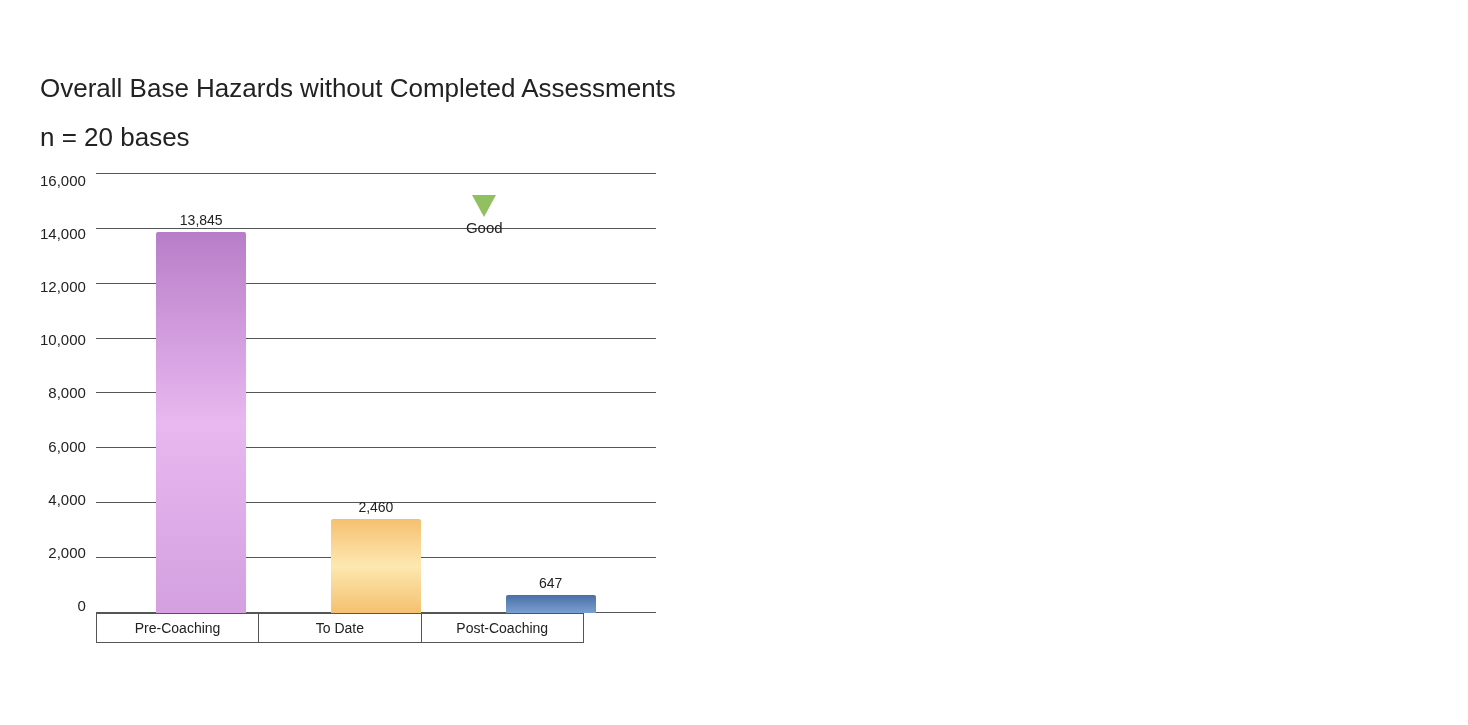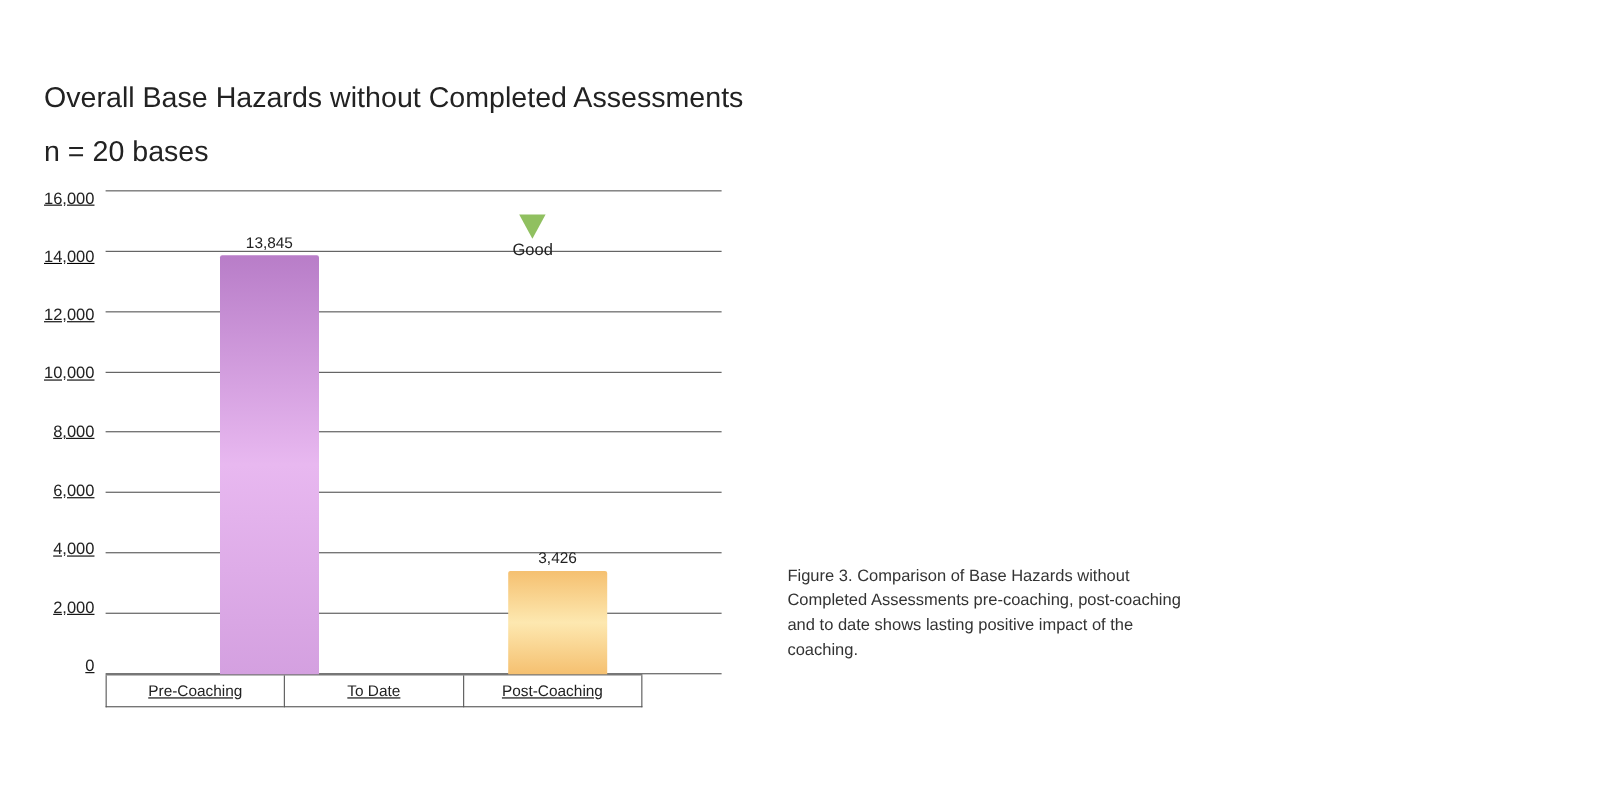--- a/index.html
+++ b/index.html
@@ -34,21 +34,20 @@
     .chart-subtitle {
       font-size: 26px;
       font-weight: 400;
       color: #222;
       margin-bottom: 20px;
     }
     .chart-body {
       display: flex;
       flex-direction: row;
       align-items: stretch;
-      text-decoration: underline;
     }
     .y-axis {
       display: flex;
       flex-direction: column;
       justify-content: space-between;
       align-items: flex-end;
       padding-right: 10px;
       height: 480px;
       padding-bottom: 40px;
     }
@@ -214,30 +213,33 @@
           </div>
 
           <div class="bars-area">
 
             <div class="bar-group">
               <span class="bar-value">13,845</span>
               <div class="bar bar-precoaching"></div>
             </div>
 
             <div class="bar-group">
-              <span class="bar-value">3,426</span>
+              <span class="bar-value">2,460</span>
               <div class="bar bar-postcoaching"></div>
             </div>
 
+            <div class="bar-group">
+              <span class="bar-value">647</span>
+              <div class="bar bar-todate"></div>
+            </div>
           </div>
         </div>
 
         <div class="x-axis">
           <div class="x-label-cell">Pre-Coaching</div>
           <div class="x-label-cell">To Date</div>
           <div class="x-label-cell">Post-Coaching</div>
         </div>
       </div>
     </div>
   </div>
 
-  <div class="figure-caption">Figure 3. Comparison of Base Hazards without Completed Assessments pre-coaching, post-coaching and to date shows lasting positive impact of the coaching.</div>
 </div>
 
 </body></html>

